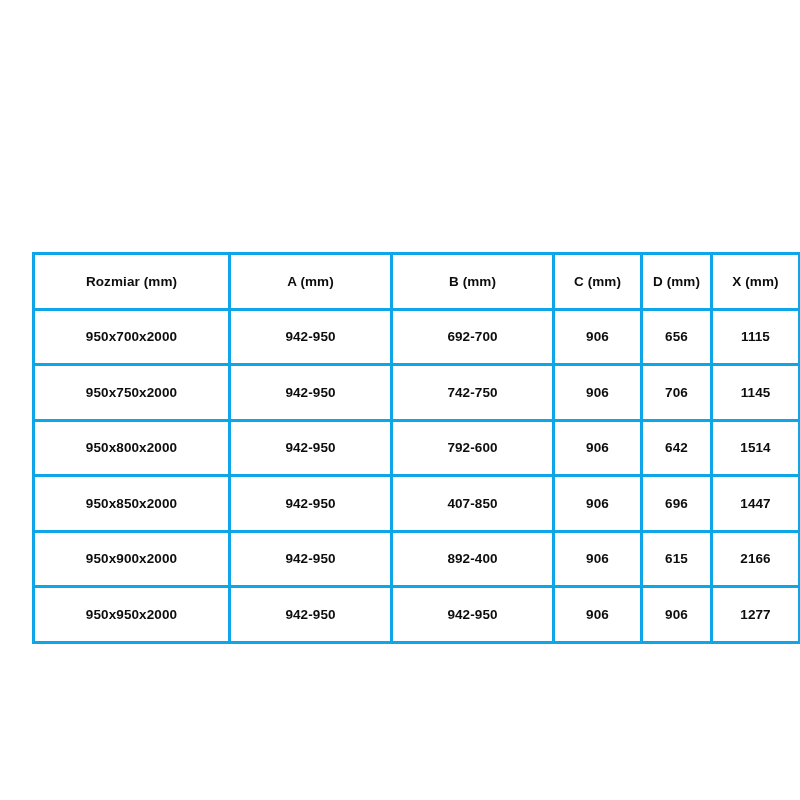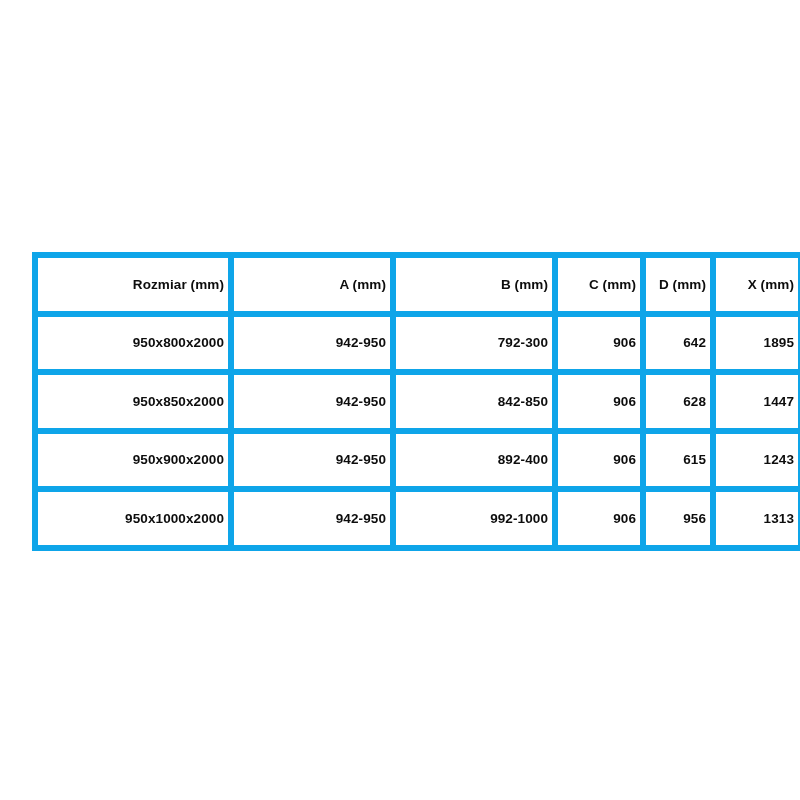--- a/index.html
+++ b/index.html
@@ -28,22 +28,22 @@
     width: 736px;
   }
   table.spec {
     border-collapse: collapse;
     width: 736px;
     table-layout: fixed;
     background: #ffffff;
   }
   table.spec th,
   table.spec td {
-    border: 6px solid #0ea5e9;
-    text-align: right;
+    border: 3px solid #0ea5e9;
+    text-align: center;
     vertical-align: middle;
     font-size: 13.5px;
     color: #0d0d0d;
     height: 36.5px;
     padding: 8px 4px;
     font-weight: bold;
     letter-spacing: 0.1px;
     white-space: nowrap;
   }
   table.spec thead th {
@@ -77,47 +77,63 @@
           <th>Rozmiar (mm)</th>
           <th>A (mm)</th>
           <th>B (mm)</th>
           <th>C (mm)</th>
           <th>D (mm)</th>
           <th>X (mm)</th>
         </tr>
       </thead>
       <tbody>
         <tr>
+          <td>950x700x2000</td>
+          <td>942-950</td>
+          <td>692-700</td>
+          <td>906</td>
+          <td>656</td>
+          <td>1115</td>
+        </tr>
+        <tr>
+          <td>950x750x2000</td>
+          <td>942-950</td>
+          <td>742-750</td>
+          <td>906</td>
+          <td>706</td>
+          <td>1145</td>
+        </tr>
+        <tr>
           <td>950x800x2000</td>
           <td>942-950</td>
-          <td>792-300</td>
+          <td>792-600</td>
           <td>906</td>
           <td>642</td>
-          <td>1895</td>
+          <td>1514</td>
         </tr>
         <tr>
           <td>950x850x2000</td>
           <td>942-950</td>
-          <td>842-850</td>
+          <td>407-850</td>
           <td>906</td>
-          <td>628</td>
+          <td>696</td>
           <td>1447</td>
         </tr>
         <tr>
           <td>950x900x2000</td>
           <td>942-950</td>
           <td>892-400</td>
           <td>906</td>
           <td>615</td>
-          <td>1243</td>
+          <td>2166</td>
         </tr>
         <tr>
-          <td>950x1000x2000</td>
+          <td>950x950x2000</td>
           <td>942-950</td>
-          <td>992-1000</td>
+          <td>942-950</td>
           <td>906</td>
-          <td>956</td>
-          <td>1313</td>
+          <td>906</td>
+          <td>1277</td>
         </tr>
       </tbody>
     </table>
   </div>
 </div>
 
 </body></html>

